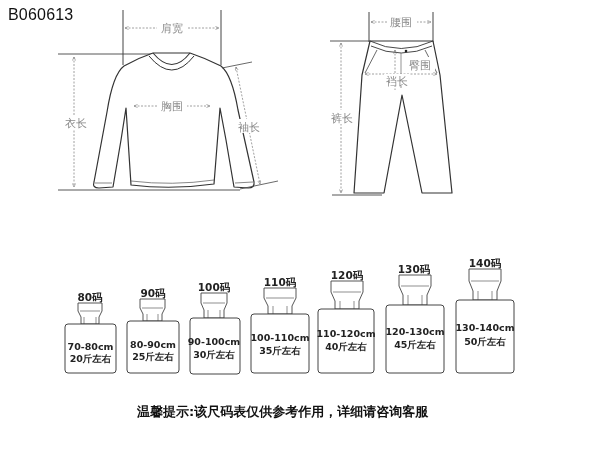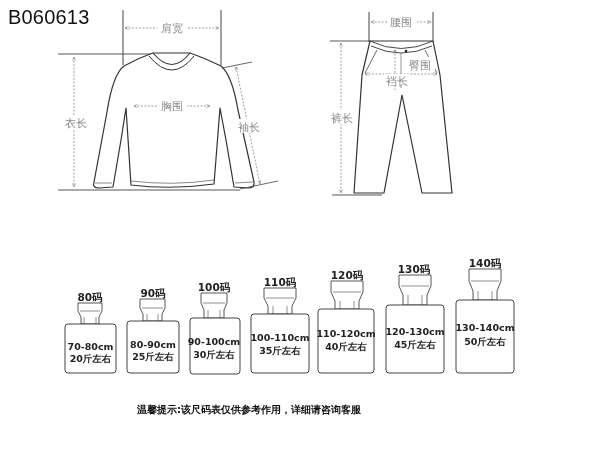--- a/index.html
+++ b/index.html
@@ -1,22 +1,22 @@
 <!DOCTYPE html>
 <html><head>
   <meta charset="utf-8">
   <style>
     html, body { margin: 0; padding: 0; background: #ffffff; }
     body { width: 602px; height: 451px; position: relative; overflow: hidden; font-family: "DejaVu Sans", sans-serif; }
-    .code { position: absolute; left: 8px; top: 6px; font-family: "Liberation Sans", sans-serif; font-size: 20px; color: #111; letter-spacing: 0.2px; text-align: right; }
+    .code { position: absolute; left: 8px; top: 6px; font-family: "Liberation Sans", sans-serif; font-size: 16px; color: #111; letter-spacing: 0.2px; text-align: right; }
     svg { position: absolute; left: 0; top: 0; }
     .lbl { font-family: "DejaVu Sans", sans-serif; font-size: 11px; fill: #8a8a8a; }
     .sz { font-family: "DejaVu Sans", sans-serif; font-size: 10.5px; fill: #222; font-weight: bold; }
     .bt { font-family: "DejaVu Sans", sans-serif; font-size: 9.5px; fill: #222; font-weight: bold; }
-    .note { position: absolute; left: 137px; top: 403px; font-family: "DejaVu Sans", sans-serif; font-size: 10px; font-weight: bold; color: #111; white-space: nowrap; }
+    .note { position: absolute; left: 137px; top: 403px; font-family: "DejaVu Sans", sans-serif; font-size: 13px; font-weight: bold; color: #111; white-space: nowrap; }
   </style>
 </head>
 <body>
 
 <div class="code">B060613</div>
 
 <svg width="602" height="451" viewBox="0 0 602 451">
   <defs>
     <marker id="arr" viewBox="0 0 10 10" refX="9" refY="5" markerWidth="5" markerHeight="5" orient="auto-start-reverse">
       <path d="M0,1 L9,5 L0,9" fill="none" stroke="#777" stroke-width="1.4"></path>

